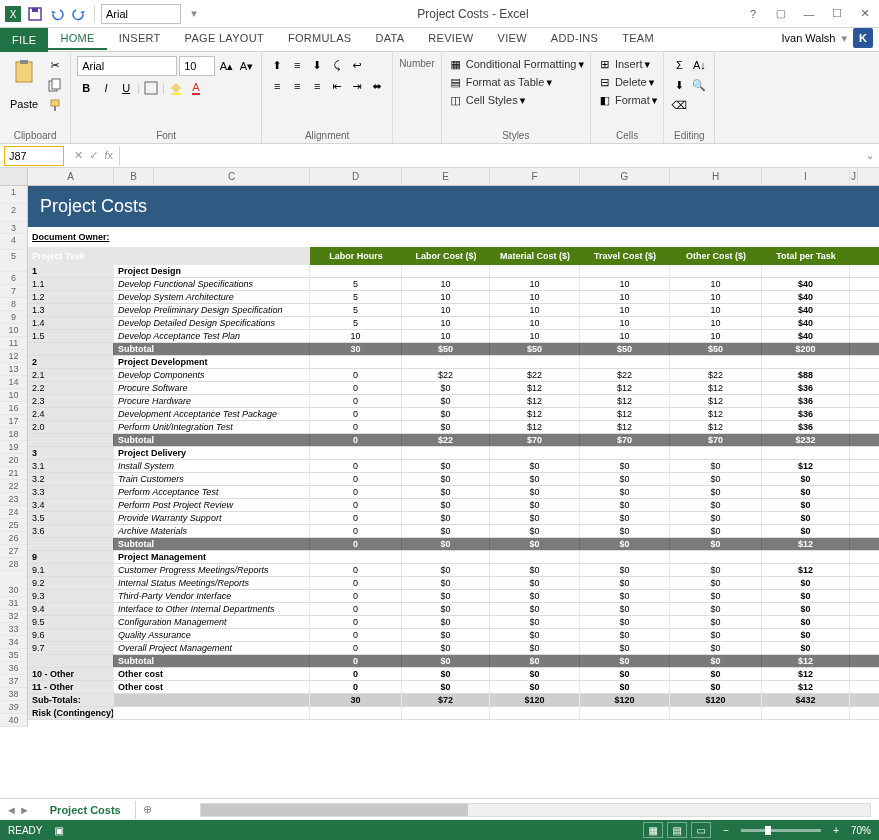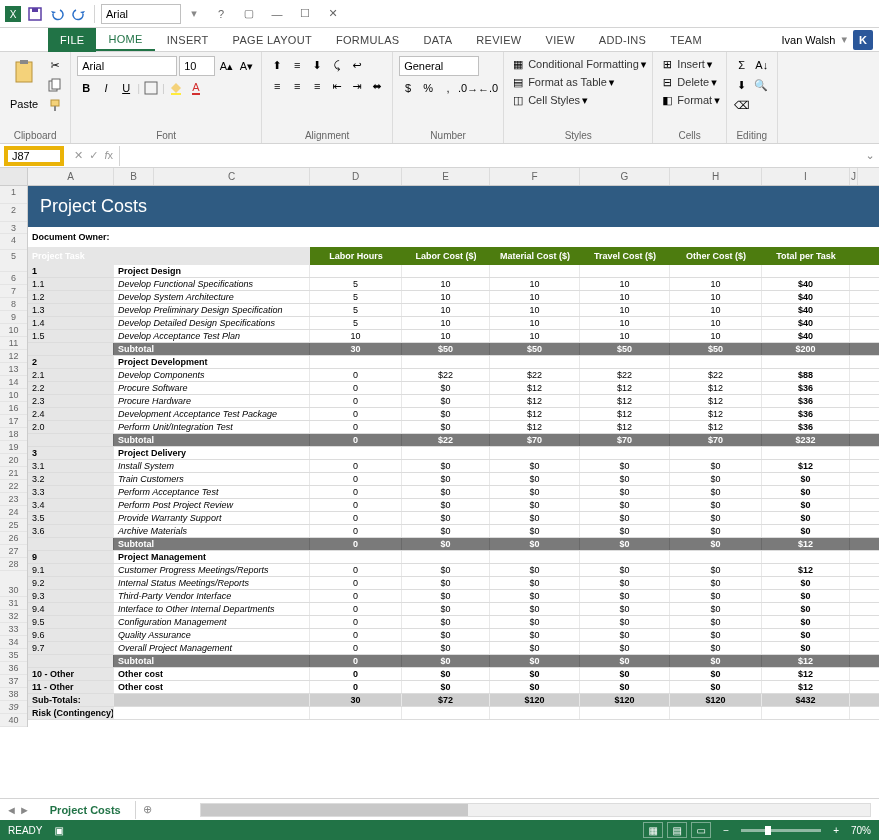--- a/index.html
+++ b/index.html
@@ -9,21 +9,21 @@
 .titlebar { height: 28px; background: #fff; display: flex; align-items: center; border-bottom: 1px solid #d4d4d4; }
 .qat { display: flex; align-items: center; gap: 4px; padding: 0 4px; }
 .qat-icon { width: 18px; height: 18px; display: flex; align-items: center; justify-content: center; cursor: pointer; }
 .qat-sep { width: 1px; height: 18px; background: #d4d4d4; margin: 0 2px; }
 .font-combo-qat { width: 80px; height: 20px; border: 1px solid #c0c0c0; font-size: 11px; padding: 1px 4px; background: #fff; }
 .title-text { flex: 1; text-align: center; color: #444; font-size: 12px; }
 .win-controls { display: flex; gap: 0; }
 .win-btn { width: 28px; height: 24px; display: flex; align-items: center; justify-content: center; color: #666; cursor: pointer; }
 
 
-.ribbon-tabs { height: 24px; background: #fff; display: flex; align-items: center; border-bottom: 1px solid #d4d4d4; padding-left: 48px; }
+.ribbon-tabs { height: 24px; background: #fff; display: flex; align-items: flex-start; border-bottom: 1px solid #d4d4d4; }
 .tab { padding: 4px 12px; font-size: 11px; color: #444; cursor: pointer; text-transform: uppercase; letter-spacing: 0.3px; }
 .tab.file { background: #217346; color: #fff; height: 24px; display: flex; align-items: center; }
 .tab.active { color: #217346; border-bottom: 2px solid #217346; }
 .tab-spacer { flex: 1; }
 .user-area { display: flex; align-items: center; gap: 6px; padding-right: 6px; }
 .user-initial { width: 20px; height: 20px; background: #2b579a; color: #fff; display: flex; align-items: center; justify-content: center; font-weight: bold; border-radius: 2px; }
 
 
 .ribbon { height: 92px; background: #f3f3f3; border-bottom: 1px solid #d4d4d4; display: flex; }
 .rgroup { border-right: 1px solid #dcdcdc; padding: 4px 6px 2px 6px; display: flex; flex-direction: column; justify-content: space-between; }
@@ -33,40 +33,40 @@
 .rbtn-lg .icon { width: 28px; height: 28px; }
 .rbtn-sm { width: 18px; height: 18px; display: flex; align-items: center; justify-content: center; cursor: pointer; }
 .rcol { display: flex; flex-direction: column; gap: 2px; }
 .rrow { display: flex; gap: 2px; align-items: center; }
 .combo { border: 1px solid #c0c0c0; background: #fff; font-size: 11px; padding: 1px 4px; height: 20px; }
 .rlabel { font-size: 11px; color: #333; }
 .ricon { width: 16px; height: 16px; display: inline-flex; align-items: center; justify-content: center; }
 
 
 .fbar { height: 24px; background: #fff; border-bottom: 1px solid #d4d4d4; display: flex; align-items: center; }
-.name-box { width: 60px; height: 20px; border: 4px solid #eab308; margin: 0 4px; padding: 1px 4px; font-size: 11px; }
+.name-box { width: 60px; height: 20px; border: 1px solid #eab308; margin: 0 4px; padding: 1px 4px; font-size: 11px; }
 .fbar-btns { display: flex; gap: 6px; padding: 0 6px; color: #999; }
 .fbar-input { flex: 1; height: 20px; border: none; border-left: 1px solid #d4d4d4; padding: 0 6px; font-size: 11px; }
 .fbar-expand { width: 18px; text-align: center; color: #888; cursor: pointer; }
 
 
 .colhdr { height: 18px; background: #f0f0f0; border-bottom: 1px solid #ccc; display: flex; }
 .colhdr-corner { width: 28px; border-right: 1px solid #ccc; background: #e8e8e8; }
 .colhdr-cell { border-right: 1px solid #dcdcdc; text-align: center; font-size: 10px; color: #666; line-height: 18px; }
 
 
 .grid-wrap { position: relative; height: 558px; overflow: hidden; }
 .rowhdr-col { position: absolute; left: 0; top: 0; width: 28px; background: #f0f0f0; border-right: 1px solid #ccc; }
 .rowhdr-cell { height: 13px; border-bottom: 1px solid #e4e4e4; text-align: center; font-size: 9px; color: #666; line-height: 13px; }
 .grid-body { position: absolute; left: 28px; top: 0; right: 0; }
 
 
 .sheet { position: relative; }
 .title-banner { background: #2f5b82; color: #fff; font-size: 18px; padding: 10px 12px; margin: 0 0 2px 0; }
-.docowner { font-size: 9px; font-weight: bold; padding: 3px 4px 5px 4px; }
+.docowner { font-size: 9px; font-weight: bold; padding: 3px 4px 5px 4px; text-decoration: underline; }
 .thead { background: #4d7c0f; color: #fff; font-weight: bold; font-size: 9px; display: flex; }
 .thead > div { padding: 4px 4px; }
 .row { display: flex; font-size: 9px; border-bottom: 1px solid #dcdcdc; height: 13px; align-items: center; }
 .row > div { padding: 0 4px; white-space: nowrap; overflow: hidden; border-right: 1px solid #e8e8e8; height: 100%; line-height: 13px; }
 .row.section { font-weight: bold; }
 .row.section .c-id { background: #e6e6e6; }
 .row.subtotal { background: #7a7a7a; color: #fff; font-weight: bold; }
 .row.subtotal > div { border-right: 1px solid #6a6a6a; }
 .row.subtotals { background: #cfcfcf; font-weight: bold; }
 .row.risk { font-weight: bold; }
@@ -125,20 +125,21 @@
     <span class="qat-icon">
         <svg width="14" height="14">
           <path d="M4 3 A5 5 0 1 0 11 7" fill="none" stroke="#2a6fc9" stroke-width="1.5"></path>
           <path d="M11 7 L13 4 L8 5 Z" fill="#2a6fc9"></path>
         </svg>
       </span>
     <span class="qat-sep"></span>
     <input class="font-combo-qat" value="Arial" style="">
     <span class="qat-icon" style="color:#888">▾</span>
   </div>
+  <div class="title-text">Project Costs - Excel</div>
   <div class="win-controls">
     <span class="win-btn">?</span>
     <span class="win-btn">▢</span>
     <span class="win-btn">—</span>
     <span class="win-btn">☐</span>
     <span class="win-btn">✕</span>
   </div>
 </div>
 
 <div class="ribbon-tabs">
@@ -243,30 +244,20 @@
         <span class="rbtn-sm">≡</span>
         <span class="rbtn-sm">⇤</span>
         <span class="rbtn-sm">⇥</span>
         <span class="rbtn-sm">⬌</span>
       </div>
     </div>
     <div class="rgroup-label">Alignment</div>
   </div>
 
   <div class="rgroup">
-    <div class="rgroup-content" style="flex-direction:column;gap:3px">
-      <input class="combo" style="width: 80px;" value="General">
-      <div class="rrow">
-        <span class="rbtn-sm">$</span>
-        <span class="rbtn-sm">%</span>
-        <span class="rbtn-sm">,</span>
-        <span class="rbtn-sm">.0→</span>
-        <span class="rbtn-sm">←.0</span>
-      </div>
-    </div>
     <div class="rgroup-label">Number</div>
   </div>
 
   <div class="rgroup">
     <div class="rgroup-content" style="flex-direction:column;gap:2px">
       <div class="rrow"><span class="ricon">▦</span><span class="rlabel">Conditional Formatting</span> ▾</div>
       <div class="rrow"><span class="ricon">▤</span><span class="rlabel">Format as Table</span> ▾</div>
       <div class="rrow"><span class="ricon">◫</span><span class="rlabel">Cell Styles</span> ▾</div>
     </div>
     <div class="rgroup-label">Styles</div>

